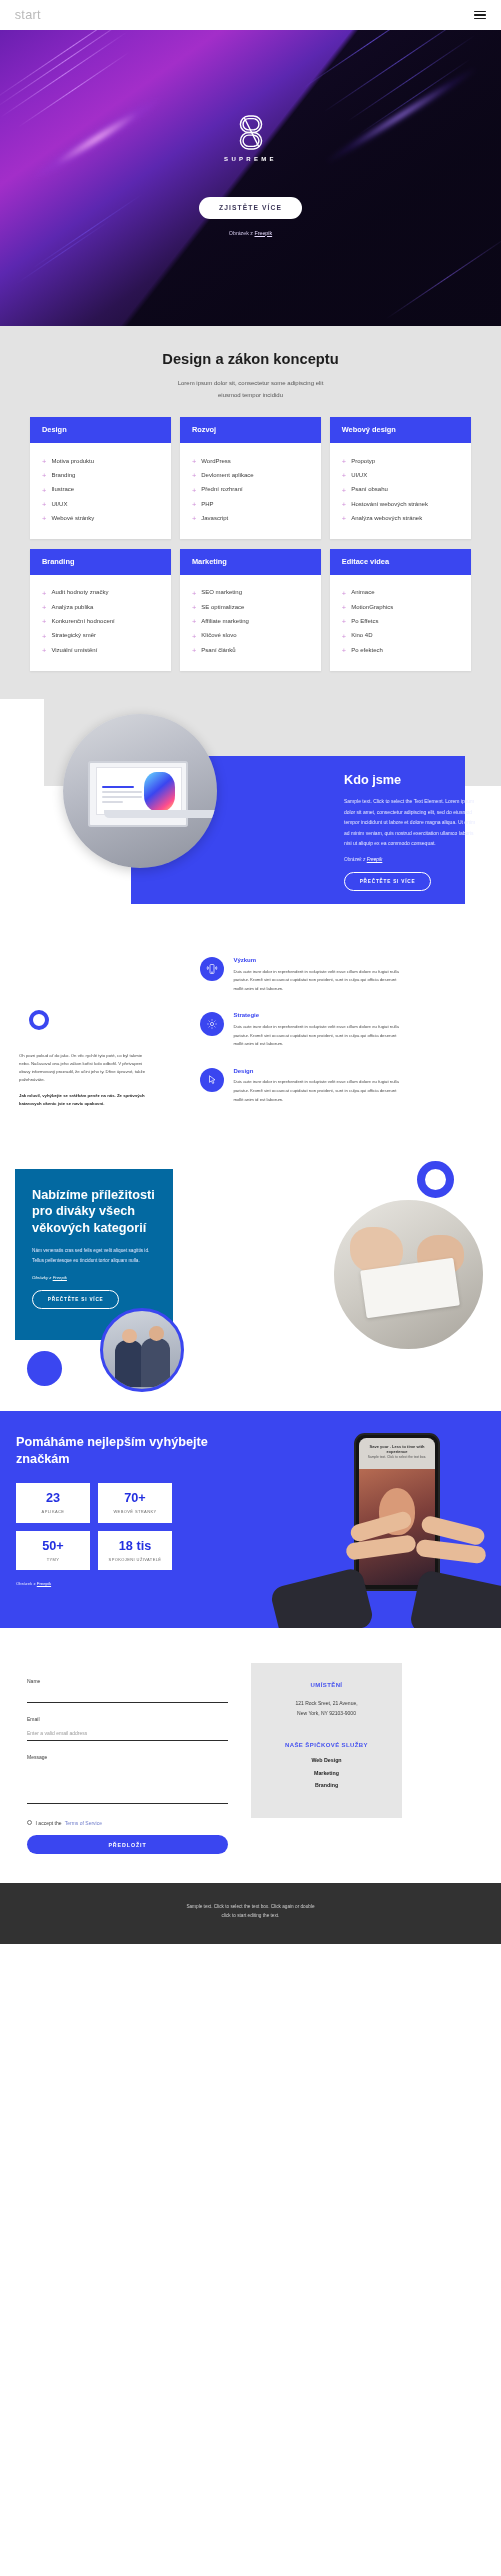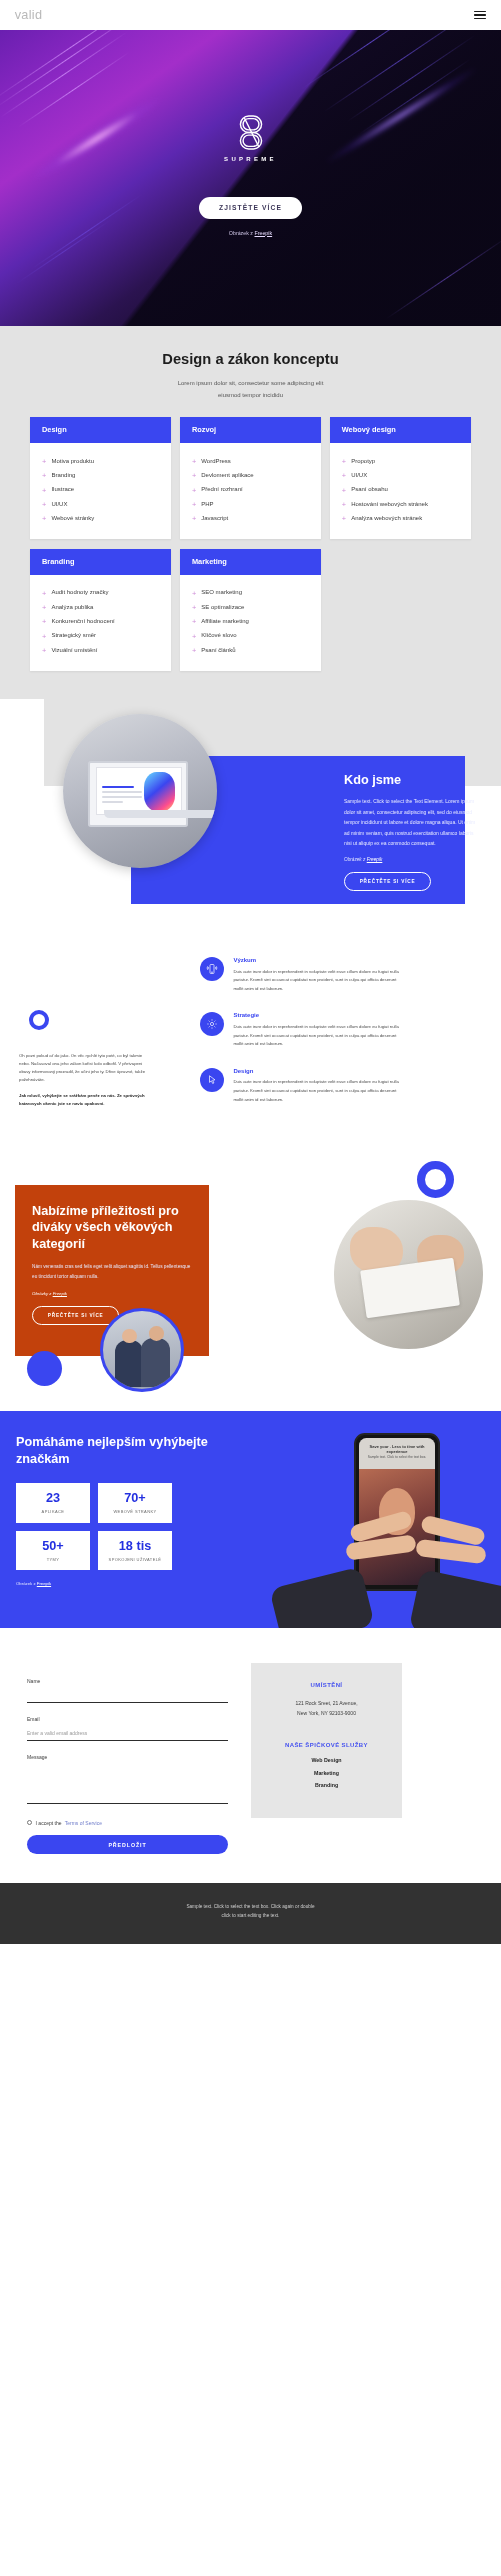--- a/index.html
+++ b/index.html
@@ -96,22 +96,22 @@
   .feat-right{margin-left:181px;width:201px;}
   .feat{display:flex;gap:9.4px;margin-bottom:19px;}
   .feat-ico{flex:0 0 auto;width:24px;height:24px;border-radius:50%;background:#3a46f0;
         display:flex;align-items:center;justify-content:center;}
   .feat-ico svg{width:12px;height:12px;}
   .feat h4{font-size:6px;color:#3a46f0;font-weight:700;margin-bottom:4.7px;}
   .feat p{font-size:4.3px;color:#4a4a4a;line-height:2;}
 
   
   .offer{position:relative;background:#fff;height:261px;padding-top:9.4px;}
-  .offer .panel{position:absolute;left:14.7px;top:19px;width:194px;height:171px;background:#c2410c;
-        color:#fff;padding:17.4px 17.4px;z-index:3;margin-top:16px;}
+  .offer .panel{position:absolute;left:14.7px;top:19px;width:158px;height:171px;background:#0369a1;
+        color:#fff;padding:17.4px 17.4px;z-index:3;}
   .offer .panel h3{font-size:12.7px;font-weight:700;line-height:1.32;margin-bottom:9.4px;}
   .offer .panel p{font-size:4.7px;line-height:2;color:#e8eaff;}
   .offer .panel .credit2{margin-top:9.4px;font-size:4.3px;font-style:italic;}
   .offer .panel .credit2 a{color:#fff;text-decoration:underline;}
   .offer .donut{position:absolute;right:47px;top:10.7px;width:37px;height:37px;border-radius:50%;
         border:8.7px solid #3a46f0;z-index:4;}
   .offer .circ-big{position:absolute;right:14.7px;top:47px;width:155px;height:155px;border-radius:50%;
         overflow:hidden;border:3.3px solid #fff;z-index:5;
         background:linear-gradient(150deg,#e9e7e2 0%,#cfccc5 45%,#a8a49c 100%);}
   .offer .circ-big .pad{position:absolute;left:29px;top:64px;width:94px;height:48px;background:#f6f5f2;
@@ -183,21 +183,21 @@
   
   .footer{background:#323232;padding:20px 13.4px 23px;text-align:center;}
   .footer p{font-size:4.7px;color:#cfcfcf;line-height:1.9;}
 </style>
 </head>
 <body>
 
 <div class="page">
 
   <div class="topbar">
-    <div class="logo">valid</div>
+    <div class="logo">start</div>
     <div class="burger">
       <span></span>
       <span></span>
       <span></span>
     </div>
   </div>
 
   <section class="hero">
     <div class="streaks">
       <i style="width:201px;left:-27px;top:14.7px"></i>
@@ -287,20 +287,30 @@
       <div class="card">
         <div class="card-head">Marketing</div>
         <ul>
           <li>SEO marketing</li>
           <li>SE optimalizace</li>
           <li>Affiliate marketing</li>
           <li>Klíčové slovo</li>
           <li>Psaní článků</li>
         </ul>
       </div>
+      <div class="card">
+        <div class="card-head">Editace videa</div>
+        <ul>
+          <li>Animace</li>
+          <li>MotionGraphics</li>
+          <li>Po Effetcs</li>
+          <li>Kino 4D</li>
+          <li>Po efektech</li>
+        </ul>
+      </div>
     </div>
   </section>
 
   <section class="who">
     <div class="greytop"></div>
     <div class="bluebox"></div>
 
     <div class="photo">
       <div class="laptop">
         <div class="screen">

